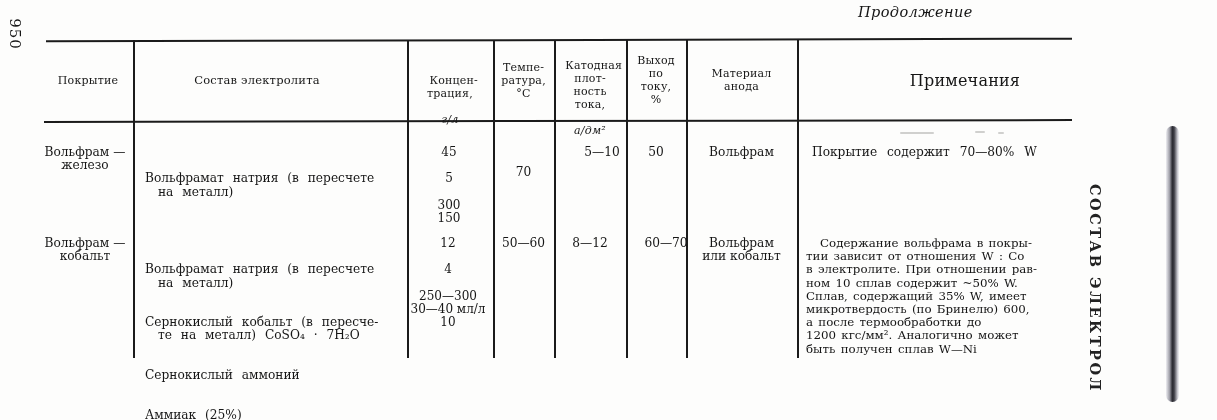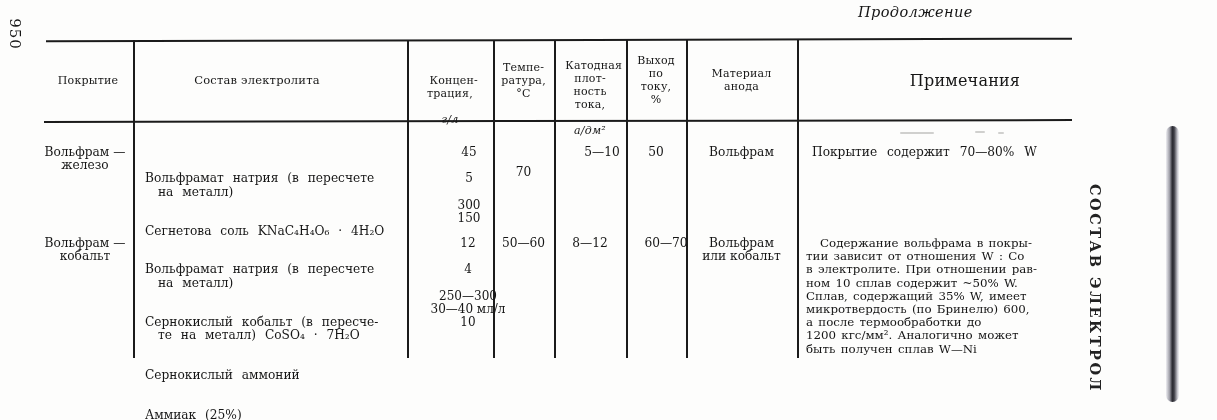--- a/index.html
+++ b/index.html
@@ -10,21 +10,21 @@
     color:#151515;
   }
   .abs{position:absolute;}
   .hline{position:absolute;height:2px;background:#1b1b1b;}
   .vline{position:absolute;width:2px;background:#1b1b1b;}
   .cell{position:absolute;white-space:pre;line-height:13.2px;font-size:12.2px;color:#161616;}
   .center{text-align:center;}
   .hdr{font-size:11px;line-height:13px;letter-spacing:.2px;}
   .unit{font-style:italic;display:block;}
   .comp-item{padding-left:13px;text-indent:-13px;white-space:pre;word-spacing:5px;}
-  .conc{font-size:12px;line-height:13.2px;margin-left:20px;}
+  .conc{font-size:12px;line-height:13.2px;}
   .notes-par{white-space:pre;text-indent:14px;font-size:11.8px;line-height:13.2px;word-spacing:1.5px;}
   .rot90{transform:rotate(90deg);}
   .pagenum{font-size:15px;letter-spacing:1px;text-align:center;}
   .continuation{font-weight:normal;font-style:italic;font-size:14.5px;letter-spacing:.4px;}
   .margin-title{font-weight:bold;font-size:14.5px;letter-spacing:2.5px;text-align:center;white-space:nowrap;color:#222;}
   .gutter{
     position:absolute;left:1166px;top:126px;width:13px;height:276px;border-radius:7px;
     background:linear-gradient(to right,#eeeef2 0%,#9d9da6 28%,#2c2c33 48%,#3c3c44 62%,#c6c6cd 88%,#f3f3f6 100%);
   }
   .smudge{position:absolute;background:#9a9a97;opacity:.45;border-radius:2px;}
@@ -78,21 +78,20 @@
 %</div>
 <div class="cell hdr center" style="left:686px;top:67px;width:111px;">Материал
 анода</div>
 <div class="cell hdr center" style="left:797px;top:74px;width:280px;font-size:16px;margin-left:28px;">Примечания</div>
 
 <div class="cell center" style="left:38px;top:146px;width:94px;">Вольфрам —
 железо</div>
 <div class="cell" style="left:145px;top:146px;width:260px;">
   <div class="comp-item">Вольфрамат натрия (в пересчете
 на металл)</div>
-  <div class="comp-item">Сегнетова соль KNaC₄H₄O₆ · 4H₂O</div>
 </div>
 <div class="cell conc center" style="left:407px;top:146px;width:84px;">45
 
 5
 
 300
 150</div>
 <div class="cell center" style="left:493px;top:146px;width:61px;margin-top:20px;">70</div>
 <div class="cell center" style="left:554px;top:146px;width:72px;padding-left:12px;">5—10</div>
 <div class="cell center" style="left:626px;top:146px;width:60px;">50</div>

